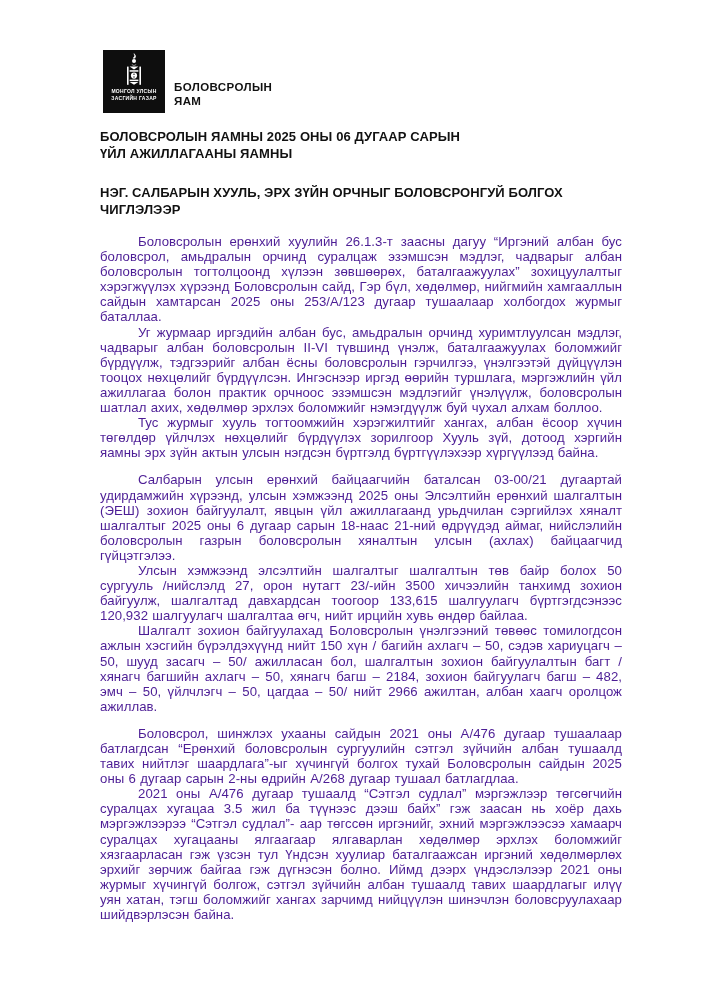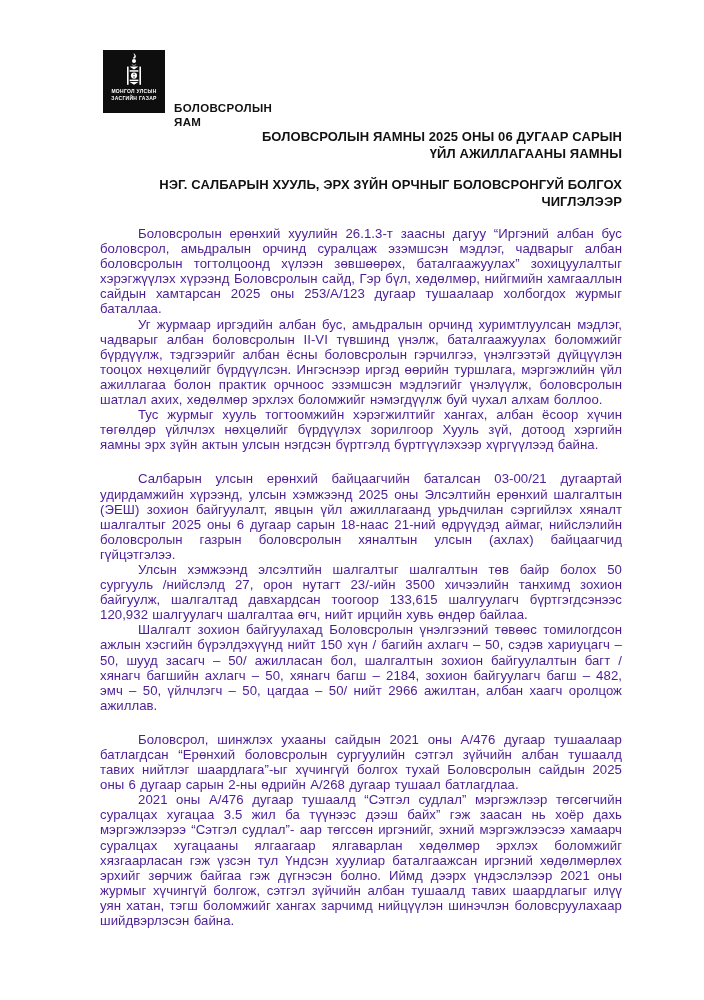--- a/index.html
+++ b/index.html
@@ -40,60 +40,60 @@
     line-height: 6.5px;
     text-align: center;
     letter-spacing: 0.3px;
     white-space: nowrap;
   }
   .logo-caption span { display: block; }
 
   .ministry-name {
     position: absolute;
     left: 174px;
-    top: 101px;
+    top: 80px;
     font-weight: bold;
     font-size: 11.5px;
     line-height: 14px;
     letter-spacing: 0.4px;
     color: #111111;
   }
   .ministry-name span { display: block; }
 
   
   .content {
     position: absolute;
     left: 100px;
     top: 128px;
     width: 522px;
   }
   .doc-title, .section-heading {
     font-size: 13px;
     font-weight: bold;
-    text-align: right;
+    text-align: left;
     color: #111111;
     margin: 0;
     line-height: 17px;
     letter-spacing: 0.1px;
   }
   .doc-title span, .section-heading span { display: block; }
-  .section-heading { margin-top: 14px; }
+  .section-heading { margin-top: 22px; }
 
   .body-text { margin-top: 16px; }
   .body-text p {
     margin: 0;
     font-size: 13.2px;
     line-height: 15.1px;
     text-align: justify;
     text-indent: 38px;
     letter-spacing: 0.05px;
     word-spacing: 0.6px;
     color: #4c1d95;
   }
-  .body-text p.gap-before { margin-top: 19px; }
+  .body-text p.gap-before { margin-top: 12px; }
 </style>
 </head>
 <body>
 
 <div class="page">
 
   <div class="logo-block">
     <svg width="24" height="34" viewBox="0 0 24 34" aria-hidden="true">
       <g fill="#ffffff">
 

